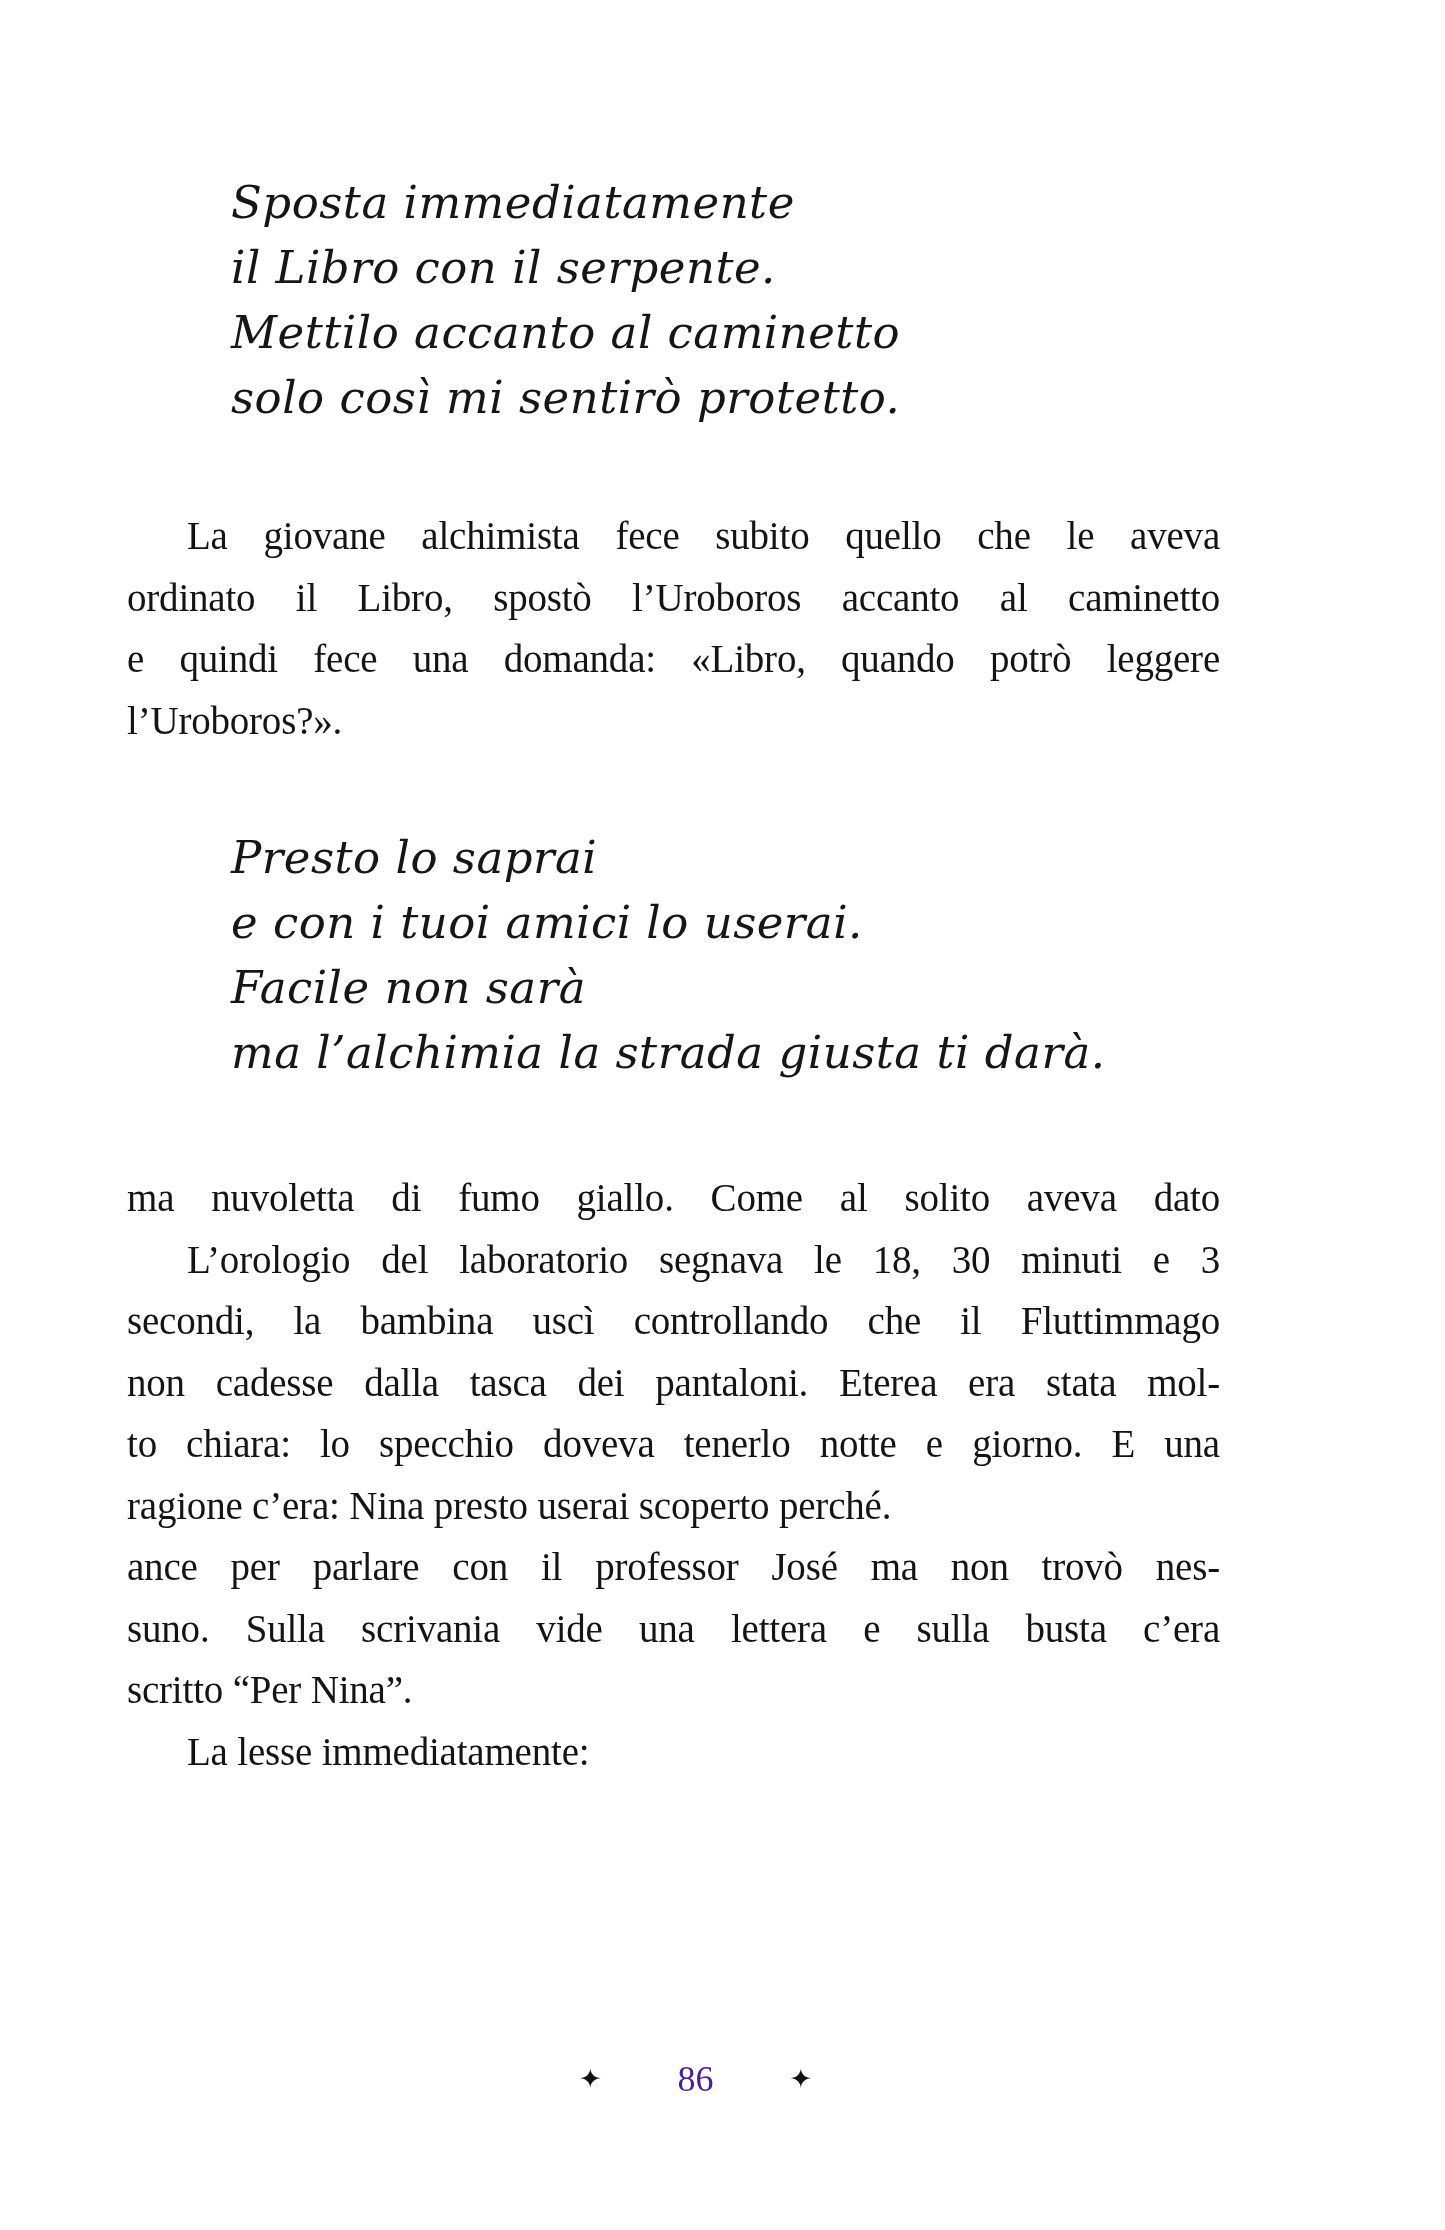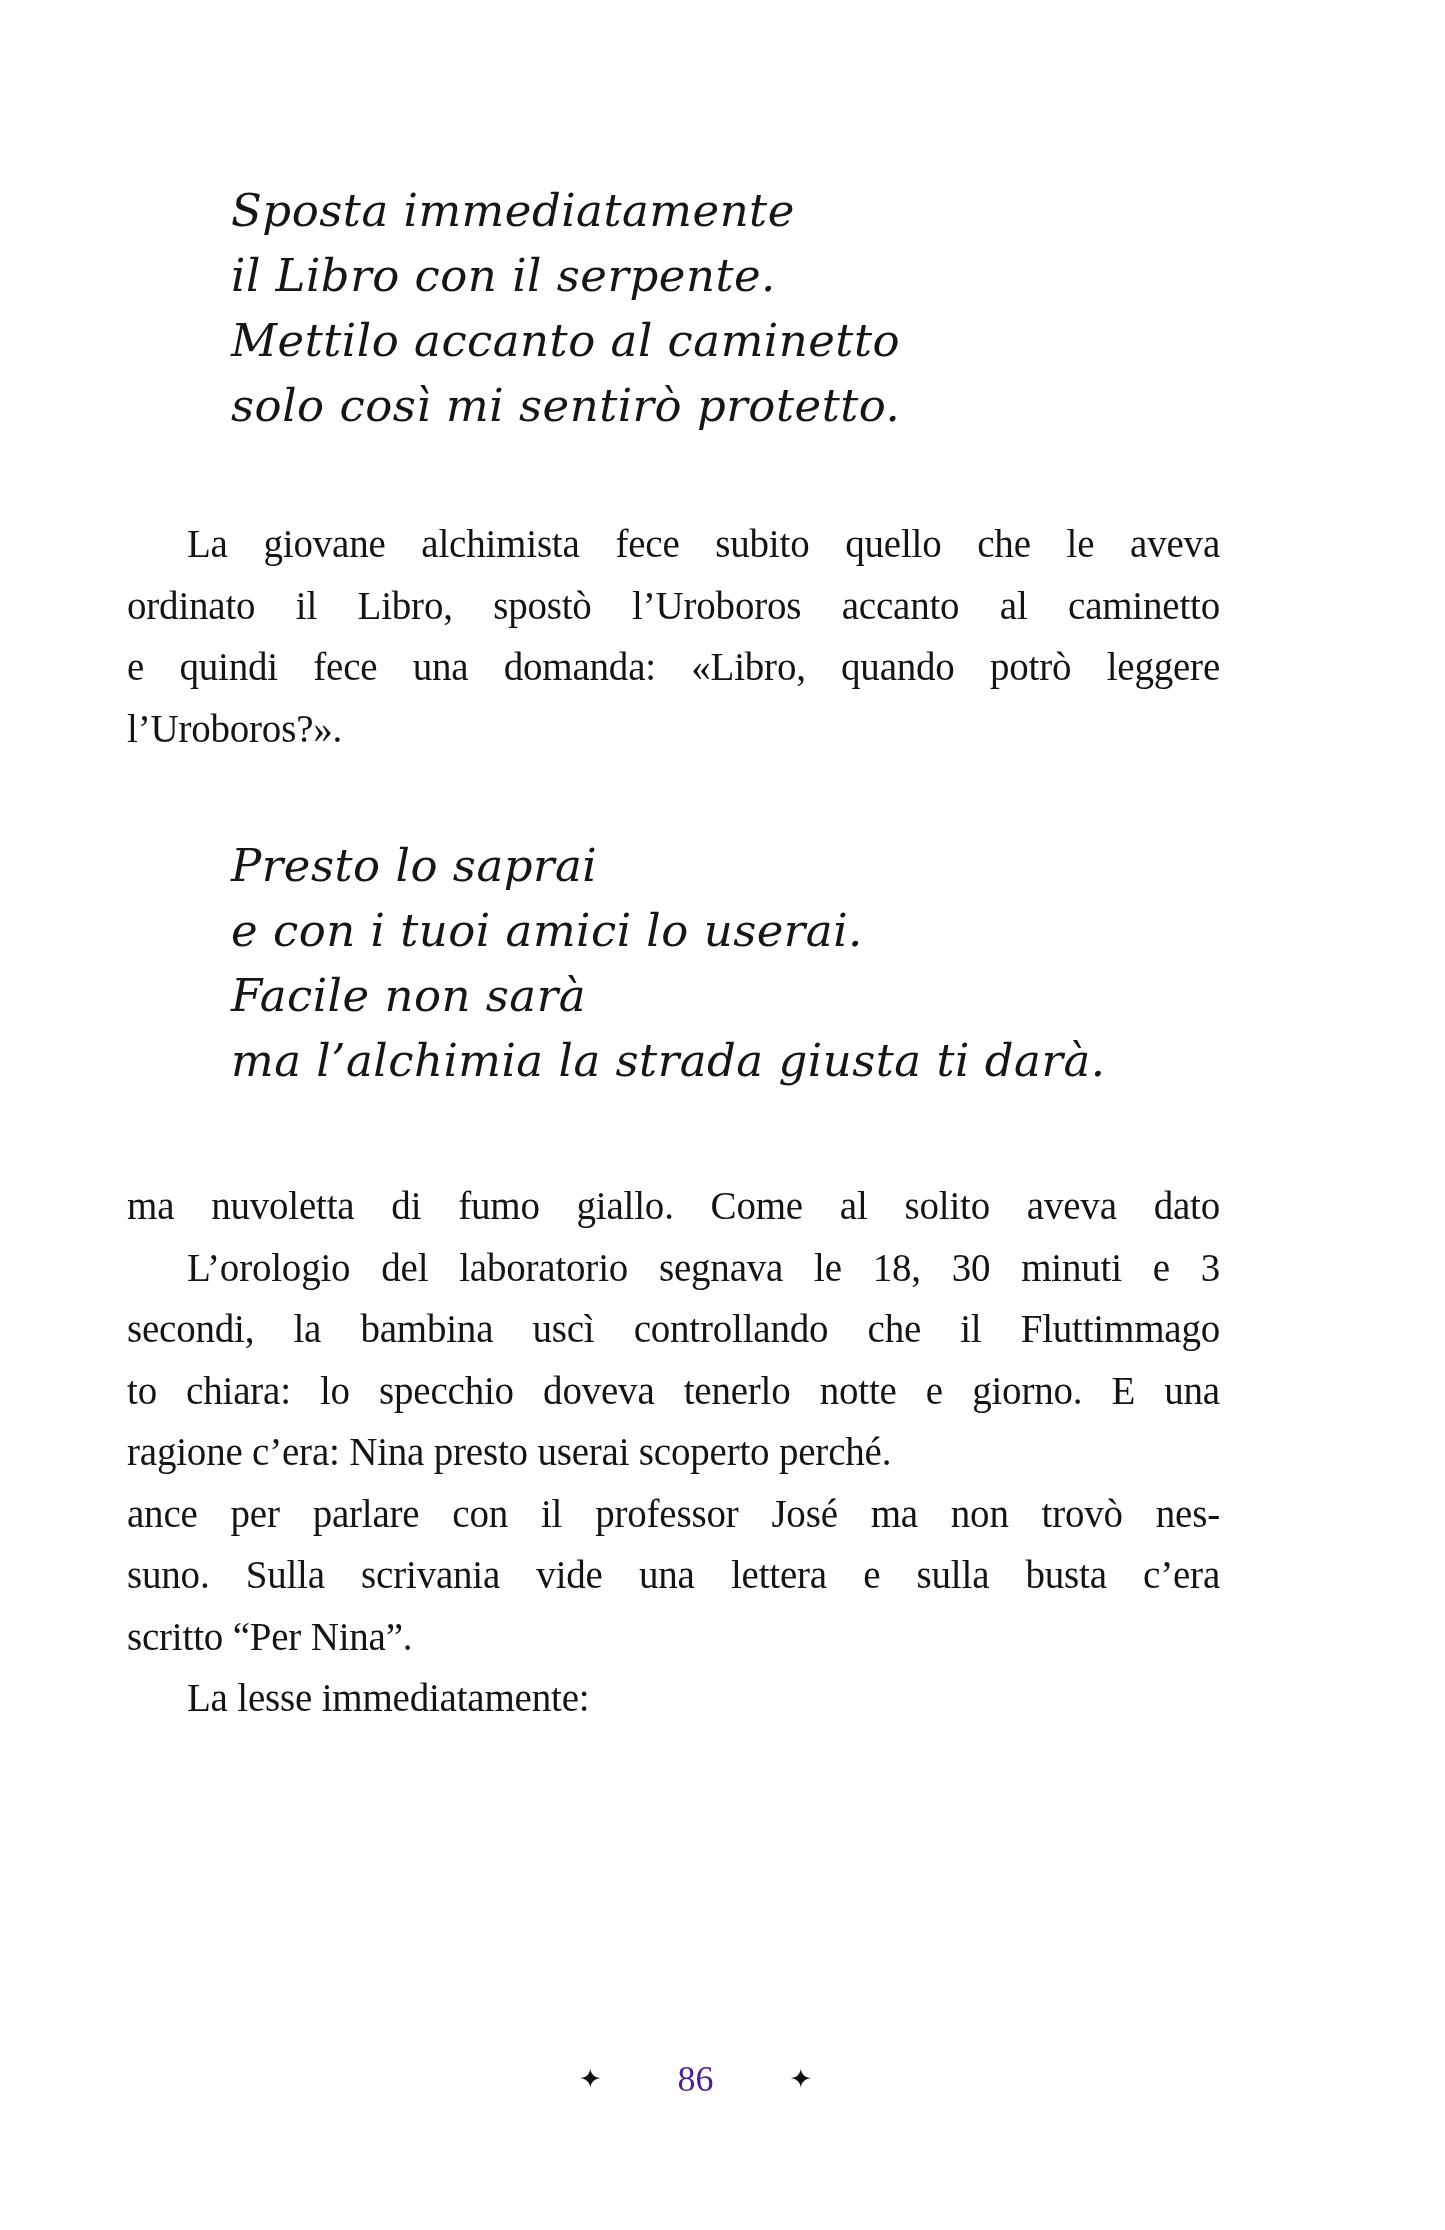--- a/index.html
+++ b/index.html
@@ -12,21 +12,21 @@
     width: 1445px;
     height: 2230px;
     background: #ffffff;
     color: #1c1c1c;
     overflow: hidden;
     font-family: "Liberation Serif", serif;
   }
   .text-column {
     position: absolute;
     left: 127px;
-    top: 8px;
+    top: 0;
     width: 1093px;
   }
   
   .poem {
     margin-left: 104px;
     font-family: "DejaVu Serif", serif;
     font-style: italic;
     font-weight: 400;
     font-size: 45px;
     line-height: 65px;
@@ -103,20 +103,21 @@
         <div class="poem-line">e con i tuoi amici lo userai.</div>
         <div class="poem-line">Facile non sarà</div>
         <div class="poem-line">ma l’alchimia la strada giusta ti darà.</div>
       </section>
       <section class="para blk3">
         <div class="body-line">ma nuvoletta di fumo giallo. Come al solito aveva dato</div>
       </section>
       <section class="para blk4">
         <div class="body-line indent">L’orologio del laboratorio segnava le 18, 30 minuti e 3</div>
         <div class="body-line">secondi, la bambina uscì controllando che il Fluttimmago</div>
+        <div class="body-line">non cadesse dalla tasca dei pantaloni. Eterea era stata mol-</div>
         <div class="body-line">to chiara: lo specchio doveva tenerlo notte e giorno. E una</div>
         <div class="body-line last">ragione c’era: Nina presto userai scoperto perché.</div>
       </section>
       <section class="para blk5">
         <div class="body-line">ance per parlare con il professor José ma non trovò nes-</div>
         <div class="body-line">suno. Sulla scrivania vide una lettera e sulla busta c’era</div>
         <div class="body-line last">scritto “Per Nina”.</div>
       </section>
       <section class="para blk6">
         <div class="body-line indent last">La lesse immediatamente:</div>

